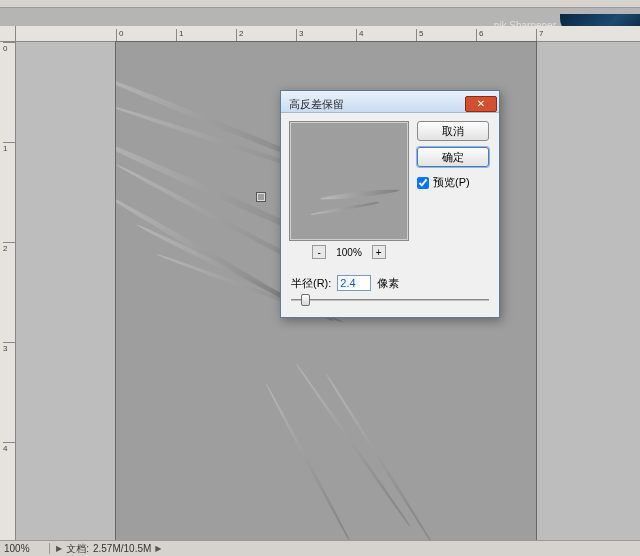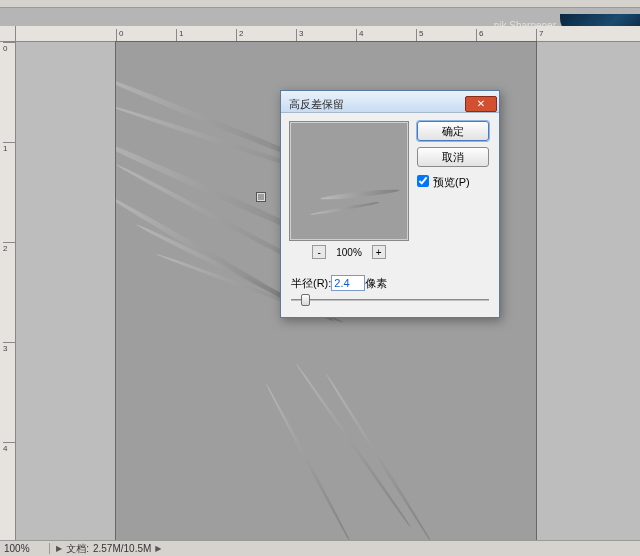--- a/index.html
+++ b/index.html
@@ -33,25 +33,25 @@
   
   .dialog { position: absolute; left: 280px; top: 90px; width: 220px; background: #f0f0f0; border: 1px solid #5a7aa0; box-shadow: 2px 3px 10px rgba(0,0,0,0.35); }
   .dlg-title { height: 22px; background: linear-gradient(#eaf2fb,#c9dcf2); display: flex; align-items: flex-end; justify-content: space-between; padding: 0 2px 0 8px; border-bottom: 1px solid #a7b8cc; font-size: 11px; color: #2b2b2b; }
   .dlg-close { width: 32px; height: 16px; background: #d05030; border: 1px solid #8a2a18; border-radius: 2px; display: flex; align-items: center; justify-content: center; color: #fff; font-size: 10px; line-height: 1; }
   .dlg-body { padding: 8px; display: flex; gap: 8px; }
   .preview { width: 120px; height: 120px; background: #9e9e9e; border: 1px solid #888; box-shadow: inset 0 0 0 1px #d0d0d0; position: relative; overflow: hidden; }
   .preview .pstroke { position: absolute; border-radius: 50%; background: linear-gradient(90deg, rgba(255,255,255,0.3), rgba(0,0,0,0.2)); }
   .dlg-right { display: flex; flex-direction: column; gap: 6px; width: 72px; }
   .dlg-btn { height: 20px; background: linear-gradient(#fefefe,#e2e2e2); border: 1px solid #8a8a8a; border-radius: 3px; font-size: 11px; display: flex; align-items: center; justify-content: center; cursor: pointer; }
   .dlg-btn.primary { border: 1px solid #4a7abf; box-shadow: 0 0 0 1px #8fb4e6; }
-  .chk { display: flex; align-items: flex-start; font-size: 11px; gap: 4px; margin-top: 2px; }
+  .chk { display: flex; align-items: center; font-size: 11px; gap: 4px; margin-top: 2px; }
   .chk input { width: 12px; height: 12px; }
   .zoom-row { display: flex; justify-content: center; align-items: center; gap: 10px; font-size: 10px; padding: 4px 0; }
   .zoom-row .zbtn { width: 14px; height: 14px; border: 1px solid #999; background: #e8e8e8; display: flex; align-items: center; justify-content: center; font-size: 10px; cursor: pointer; }
-  .param-row { display: flex; align-items: center; padding: 4px 10px 2px 10px; font-size: 11px; }
+  .param-row { display: flex; align-items: center; gap: 6px; padding: 4px 10px 2px 10px; font-size: 11px; }
   .param-row input[type=text] { width: 34px; height: 16px; font-size: 11px; border: 1px solid #7a9ac9; background: #fff; color: #0b5cd1; text-align: left; padding: 0 2px; }
   .slider-row { padding: 0 10px 10px 10px; }
   .slider { position: relative; height: 14px; }
   .slider-track { position: absolute; left: 0; right: 0; top: 6px; height: 2px; background: #bfbfbf; border-top: 1px solid #8a8a8a; }
   .slider-thumb { position: absolute; top: 1px; width: 9px; height: 12px; background: linear-gradient(#fdfdfd,#d8d8d8); border: 1px solid #6e6e6e; border-radius: 2px; }
 </style>
 </head>
 <body>
 
 <div class="app">
@@ -110,22 +110,22 @@
           <div class="pstroke" style="left:30px; top:70px; width:80px; height:5px; transform:rotate(-6deg)"></div>
           <div class="pstroke" style="left:20px; top:85px; width:70px; height:3px; transform:rotate(-10deg)"></div>
         </div>
         <div class="zoom-row">
           <div class="zbtn">-</div>
           <span>100%</span>
           <div class="zbtn">+</div>
         </div>
       </div>
       <div class="dlg-right">
+        <div class="dlg-btn">取消</div>
         <div class="dlg-btn primary">确定</div>
-        <div class="dlg-btn">取消</div>
         <label class="chk">
           <input type="checkbox" checked="" style="">
           <span>预览(P)</span>
         </label>
       </div>
     </div>
     <div class="param-row">
       <span>半径(R):</span>
       <input type="text" value="2.4" style="">
       <span>像素</span>

